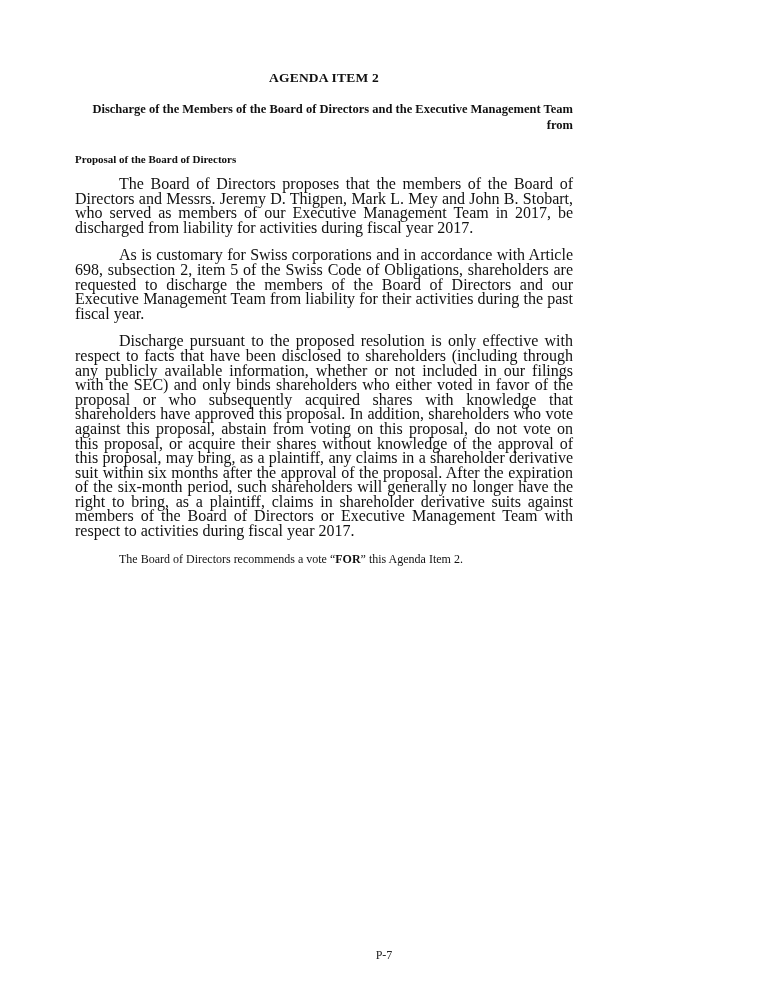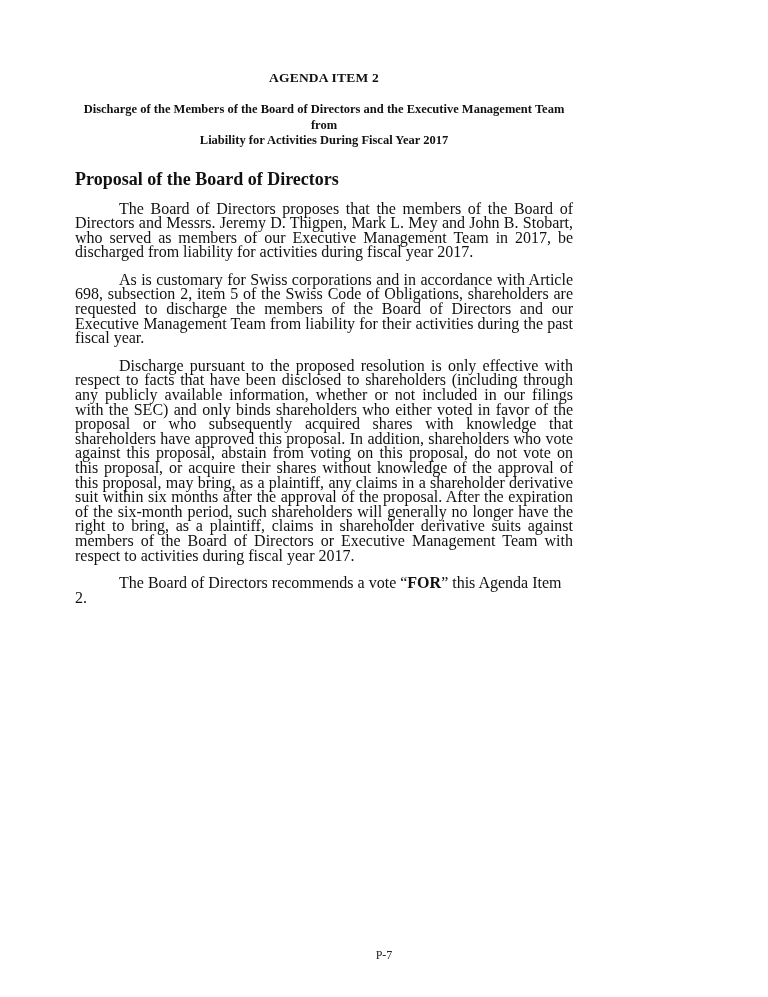--- a/index.html
+++ b/index.html
@@ -25,40 +25,40 @@
     padding: 70px 75px 0 75px;
   }
   .doc-title {
     text-align: center;
     font-weight: bold;
     font-size: 13.5px;
     letter-spacing: 0.2px;
     margin: 0 0 16px 0;
   }
   .doc-subtitle {
-    text-align: center;
+    text-align: right;
     font-weight: bold;
     font-size: 12.5px;
     line-height: 15.5px;
     margin: 0 0 20px 0;
   }
   .section-heading {
     font-weight: bold;
-    font-size: 18px;
+    font-size: 11px;
     margin: 20px 0 12px 0;
   }
   .para {
     font-size: 16px;
     line-height: 14.6px;
     text-align: justify;
     text-indent: 44px;
     margin: 0 0 13px 0;
   }
   .rec-line {
-    font-size: 16px;
+    font-size: 12px;
     line-height: 14.6px;
     text-indent: 44px;
     margin: 0;
   }
   .bold { font-weight: bold; }
   .footer {
     position: absolute;
     top: 948px;
     left: 0;
     width: 768px;
@@ -69,21 +69,20 @@
 </style>
 </head>
 <body>
 
 <div class="page">
 
   <div class="doc-title">AGENDA ITEM 2</div>
 
   <div class="doc-subtitle">
     <div>Discharge of the Members of the Board of Directors and the Executive Management Team from</div>
-    <div>Liability for Activities During Fiscal Year 2017</div>
   </div>
 
   <div>
     <div class="section-heading">Proposal of the Board of Directors</div>
     <p class="para">The Board of Directors proposes that the members of the Board of Directors and Messrs. Jeremy D. Thigpen, Mark L. Mey and John B. Stobart, who served as members of our Executive Management Team in 2017, be discharged from liability for activities during fiscal year 2017.</p>
   </div>
 
   <div>
     <p class="para">As is customary for Swiss corporations and in accordance with Article 698, subsection 2, item 5 of the Swiss Code of Obligations, shareholders are requested to discharge the members of the Board of Directors and our Executive Management Team from liability for their activities during the past fiscal year.</p>
     <p class="para">Discharge pursuant to the proposed resolution is only effective with respect to facts that have been disclosed to shareholders (including through any publicly available information, whether or not included in our filings with the SEC) and only binds shareholders who either voted in favor of the proposal or who subsequently acquired shares with knowledge that shareholders have approved this proposal. In addition, shareholders who vote against this proposal, abstain from voting on this proposal, do not vote on this proposal, or acquire their shares without knowledge of the approval of this proposal, may bring, as a plaintiff, any claims in a shareholder derivative suit within six months after the approval of the proposal. After the expiration of the six-month period, such shareholders will generally no longer have the right to bring, as a plaintiff, claims in shareholder derivative suits against members of the Board of Directors or Executive Management Team with respect to activities during fiscal year 2017.</p>

